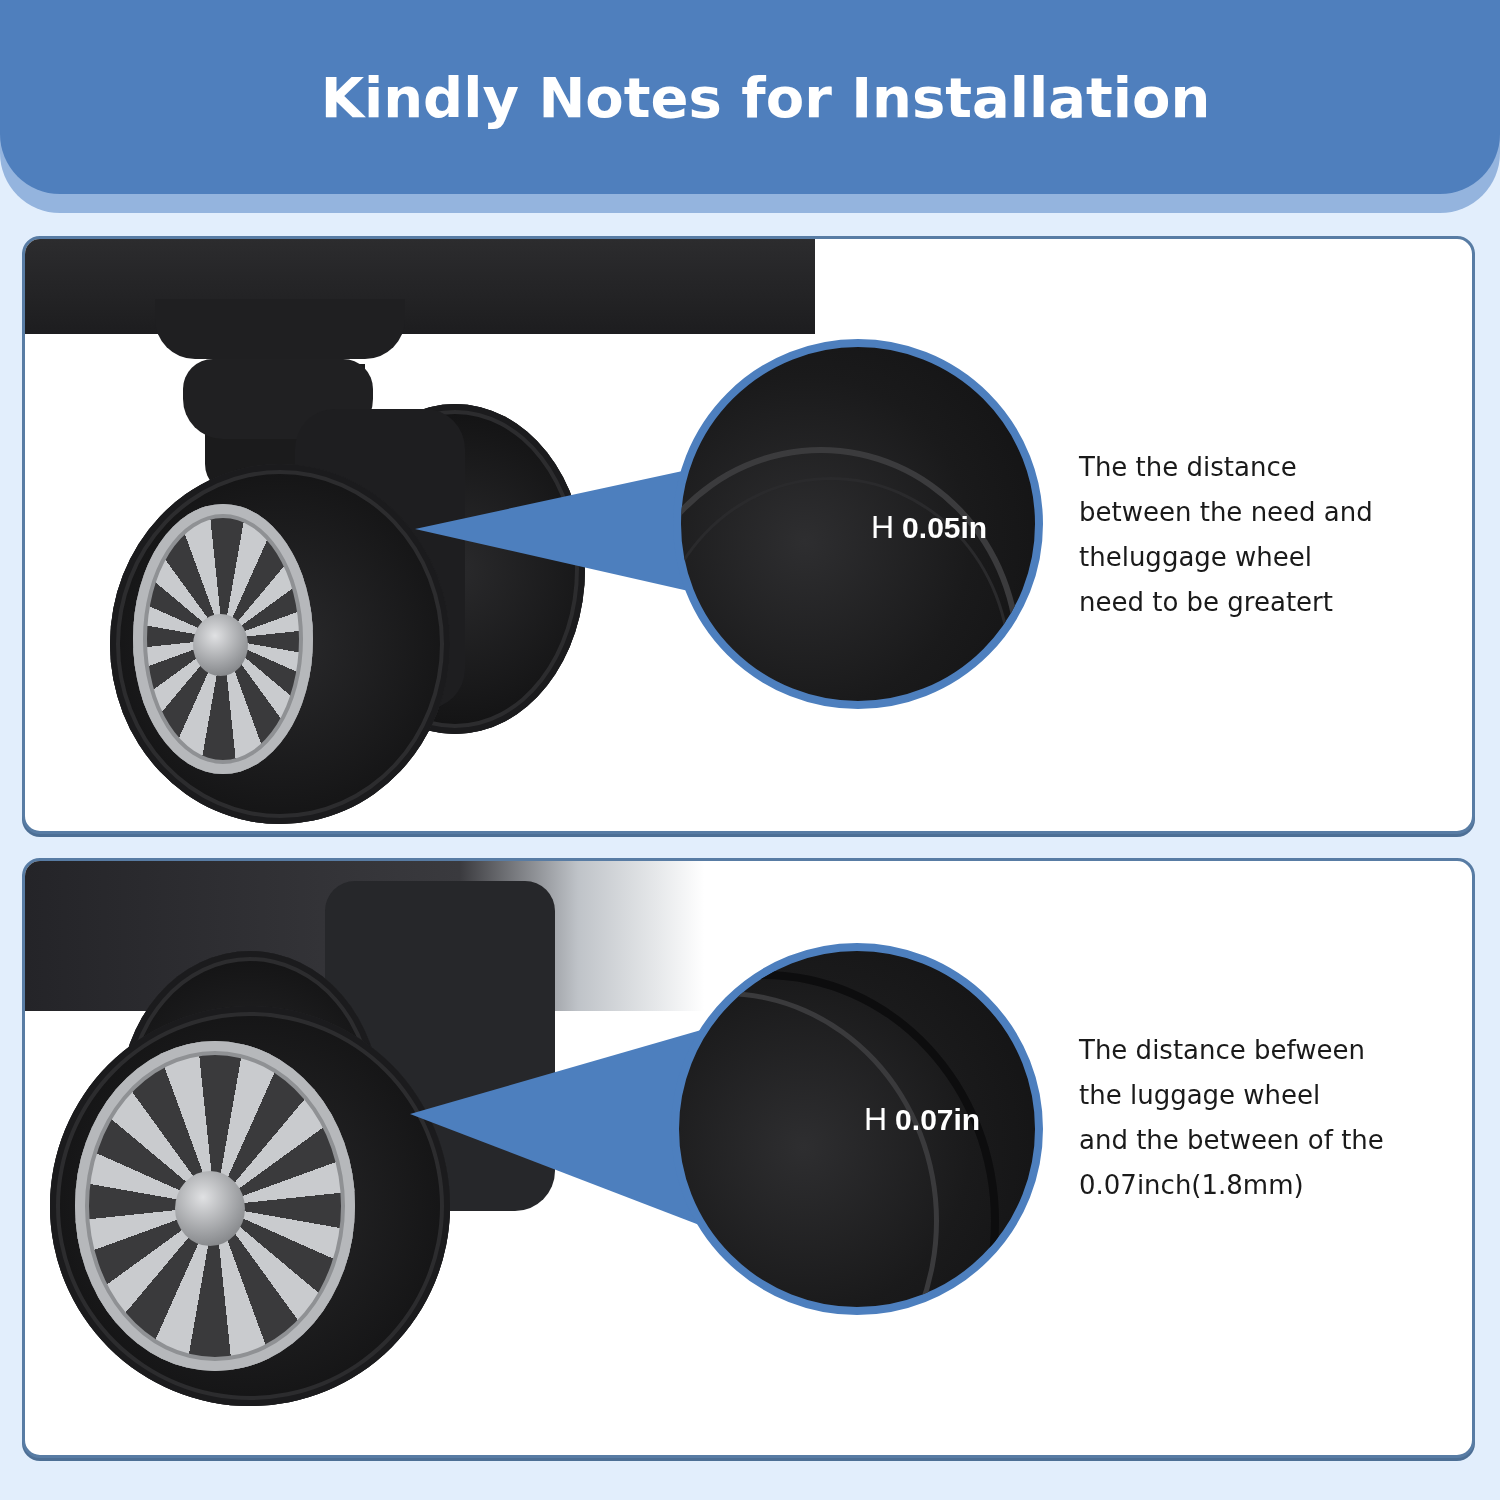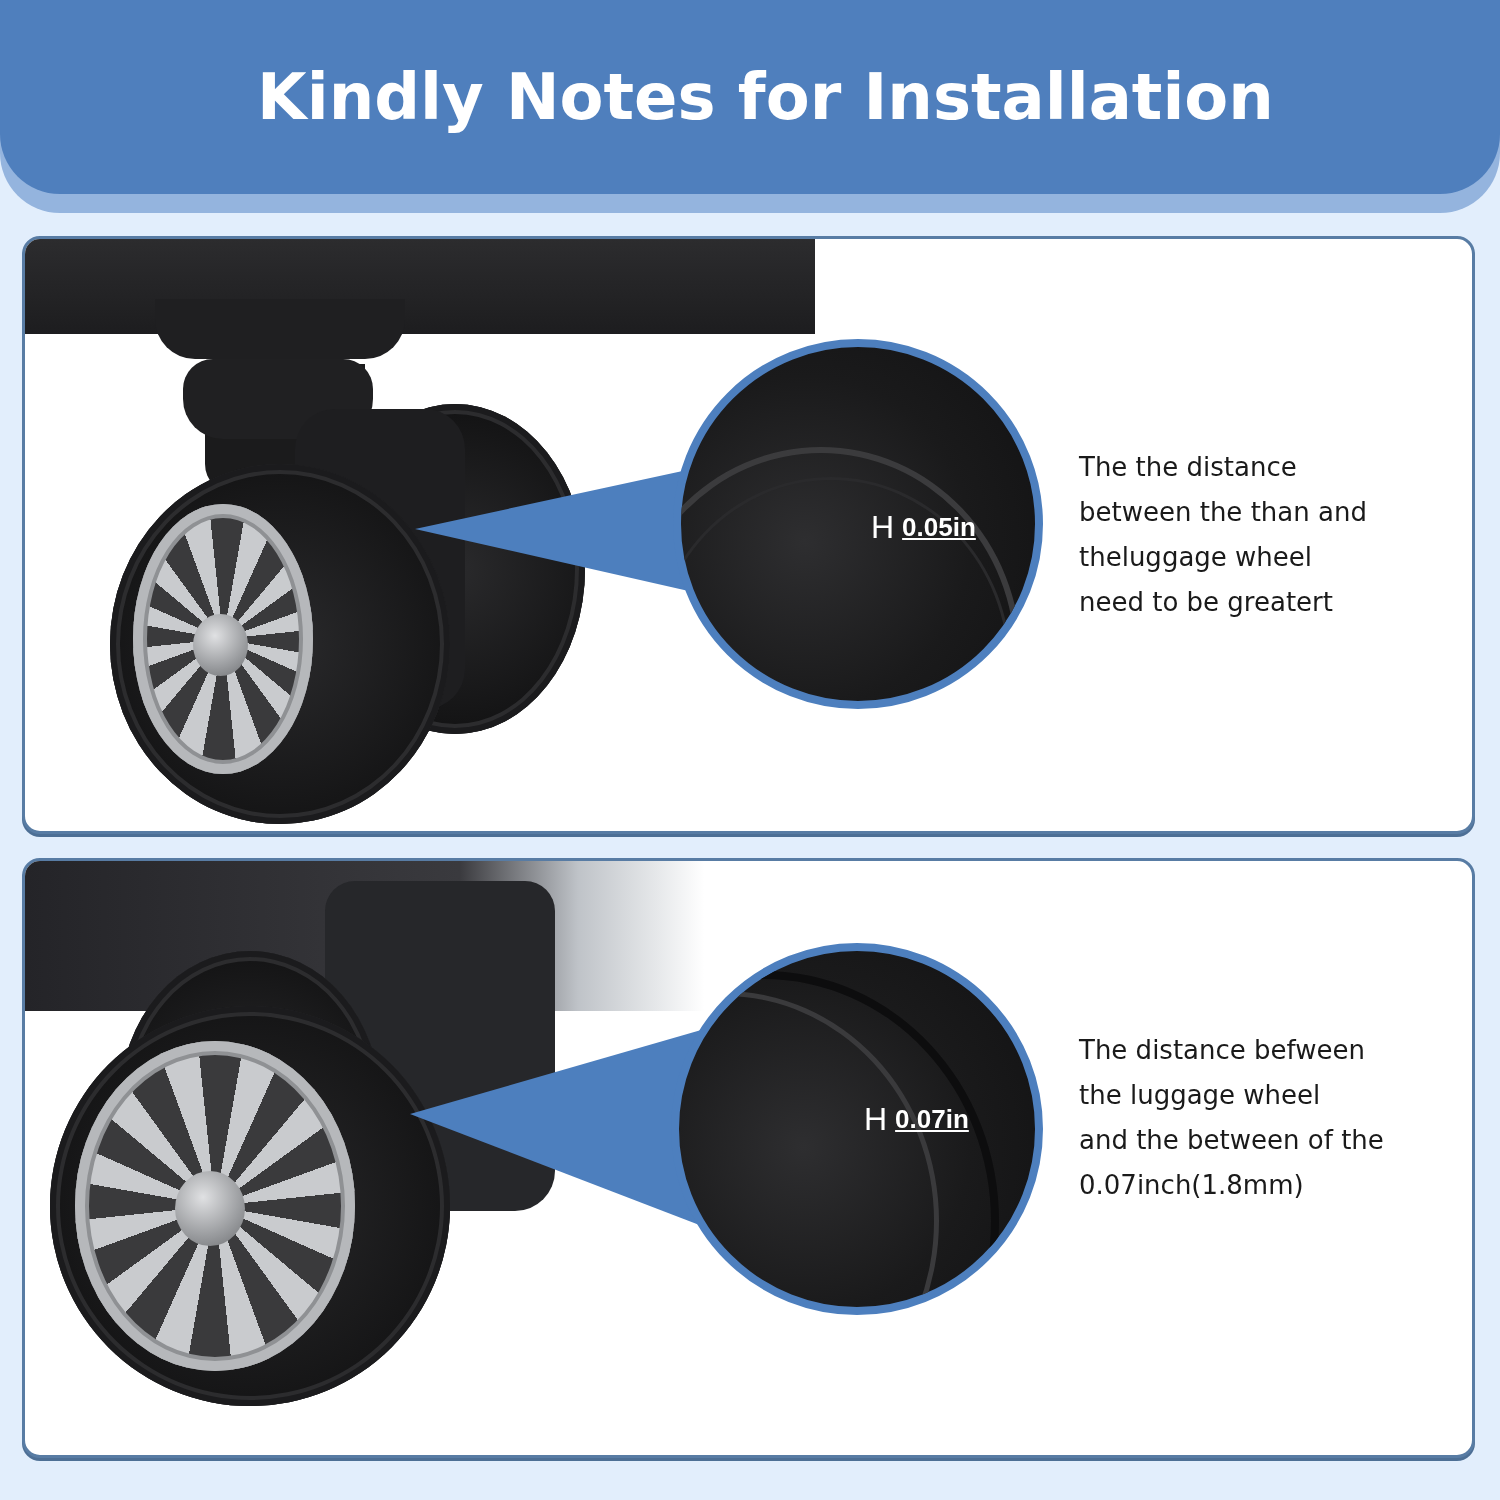--- a/index.html
+++ b/index.html
@@ -18,21 +18,21 @@
     .header {
       position: absolute; left: 0; top: 0; width: 1500px; height: 194px;
       background: #4f7fbd;
       border-radius: 0 0 60px 60px;
       display: flex; align-items: center; justify-content: center;
     }
     .header h1 {
       color: #ffffff;
       font-family: "DejaVu Sans", sans-serif;
       font-weight: bold;
-      font-size: 64px;
+      font-size: 56px;
       letter-spacing: 0px;
       margin-top: 0px;
       margin-left: 31px;
     }
     
     .panel {
       position: absolute; left: 22px; width: 1453px;
       background: #ffffff;
       border: 3px solid #587ca4;
       border-radius: 18px;
@@ -95,21 +95,21 @@
     }
     .zoom-circle .arc {
       position:absolute; border-radius:50%;
       border: 3px solid #3a3a3c;
     }
     .measure {
       position:absolute; color:#ffffff; font-family:"Liberation Sans", sans-serif;
       display:flex; align-items:center; gap:8px; white-space:nowrap;
     }
     .measure .h-icon { font-size:32px; font-weight:normal; }
-    .measure .val { font-size:26px; font-weight:bold;text-decoration:underline; }
+    .measure .val { font-size:30px; font-weight:bold; }
 
     
     .note {
       position:absolute; left:1054px; width:360px;
       font-family:"DejaVu Sans", sans-serif;
       font-size:26px; line-height:45px; color:#1a1a1a;
     }
     .note span { display:block; white-space:nowrap; }
     .p1 .note { top:206px; }
     .p2 .note { top:167px; }
@@ -145,21 +145,21 @@
     <div class="arc" style="left:-60px; top:100px; width:400px; height:420px; border-color:#3b3b3d; border-width:6px;"></div>
     <div class="arc" style="left:-30px; top:130px; width:360px; height:380px; border-color:#2a2a2c;"></div>
     <div class="measure" style="left:190px; top:162px;">
       <span class="h-icon">H</span>
       <span class="val">0.05in</span>
     </div>
   </div>
 
   <div class="note">
     <span>The the distance</span>
-    <span>between the than and</span>
+    <span>between the need and</span>
     <span>theluggage wheel</span>
     <span>need to be greatert</span>
   </div>
 </div>
 
 <div class="panel p2">
   <div class="photo">
     <div class="suitcase-top"></div>
     <div class="neck"></div>
 

